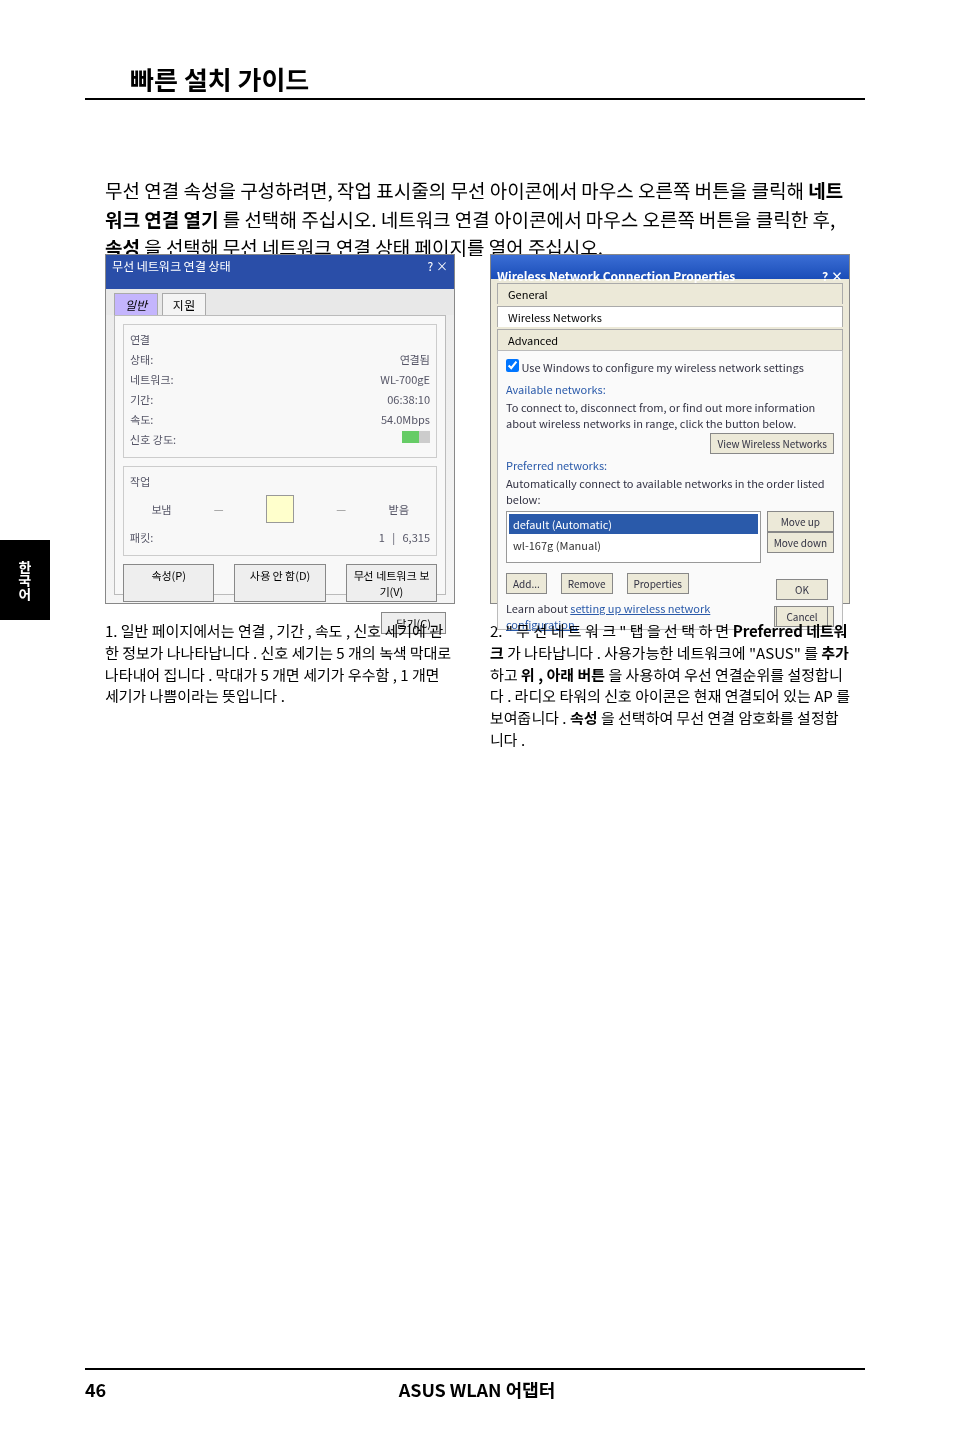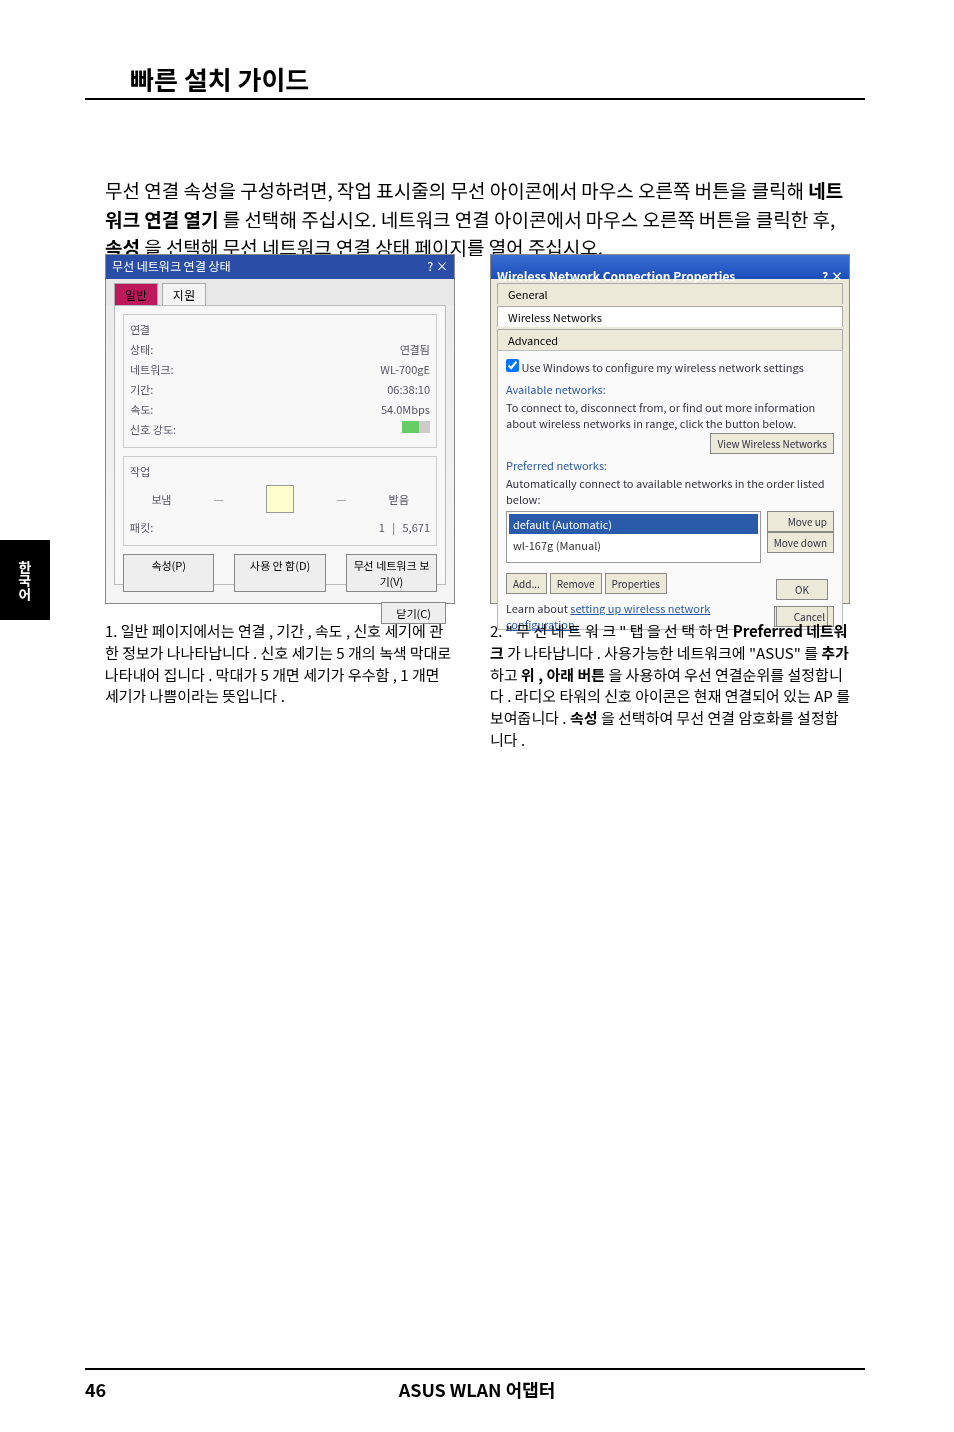--- a/index.html
+++ b/index.html
@@ -80,42 +80,42 @@
     .dlg-left {
       position: absolute;
       top: 254px;
       left: 105px;
       width: 350px;
       height: 350px;
       border: 1px solid #888;
       background: linear-gradient(#eaeaea, #f5f5f5);
     }
     .dlg-left .titlebar {
-      height: 24px;
+      height: 34px;
       background: linear-gradient(#2a4ea8, #2a4ea8);
       color: #fff;
       font-size: 12px;
       padding: 2px 6px;
       display: flex;
       justify-content: space-between;
     }
     .dlg-left .tabs {
       display: flex;
       gap: 4px;
       padding: 4px 8px 0 8px;
       background: #e8e8e8;
     }
     .dlg-left .tab {
       border: 1px solid #aaa;
       border-bottom: none;
       padding: 2px 10px;
       font-size: 12px;
       background: #f4f4f4;
     }
-    .dlg-left .tab.active { background: #be185d; }
+    .dlg-left .tab.active { background: #c4b5fd; font-style: italic; }
     .dlg-left .panel {
       margin: 0 8px 8px 8px;
       background: #f8f8f8;
       border: 1px solid #bbb;
       height: 280px;
       padding: 8px;
     }
     .dlg-left .group {
       border: 1px solid #ccc;
       padding: 6px;
@@ -227,25 +227,25 @@
     }
     .dlg-right .listrow2 {
       color: #333;
       padding: 1px 4px;
     }
     .dlg-right .wbtn {
       border: 1px solid #888;
       background: #ece9d8;
       font-size: 10px;
       padding: 2px 6px;
-      text-align: right;
+      text-align: center;
     }
     .dlg-right .btn-row-r {
       display: flex;
-      gap: 3px;
+      gap: 14px;
       margin: 6px 0;
     }
     .dlg-right .link { color: #2a5aaa; text-decoration: underline; }
     .dlg-right .ok-row {
       position: absolute;
       bottom: 2px;
       right: 14px;
       display: flex;
       gap: 6px;
       flex-direction: column;
@@ -322,21 +322,21 @@
       <div style="font-size:11px;color:#556;margin-bottom:4px;">작업</div>
       <div class="icons">
         <span>보냄</span>
         <span style="color:#888">—</span>
         <span class="pcicon"></span>
         <span style="color:#888">—</span>
         <span>받음</span>
       </div>
       <div class="row">
           <span>패킷:</span>
-          <span><span>1</span>&nbsp;&nbsp;&nbsp;|&nbsp;&nbsp;&nbsp;<span>5,671</span></span>
+          <span><span>1</span>&nbsp;&nbsp;&nbsp;|&nbsp;&nbsp;&nbsp;<span>6,315</span></span>
         </div>
     </div>
     <div class="btn-row">
       <div class="winbtn">속성(P)</div>
       <div class="winbtn">사용 안 함(D)</div>
       <div class="winbtn">무선 네트워크 보기(V)</div>
     </div>
   </div>
   <div class="closebtn"><span class="winbtn" style="display:inline-block;padding:2px 14px;">닫기(C)</span></div>
 </div>

